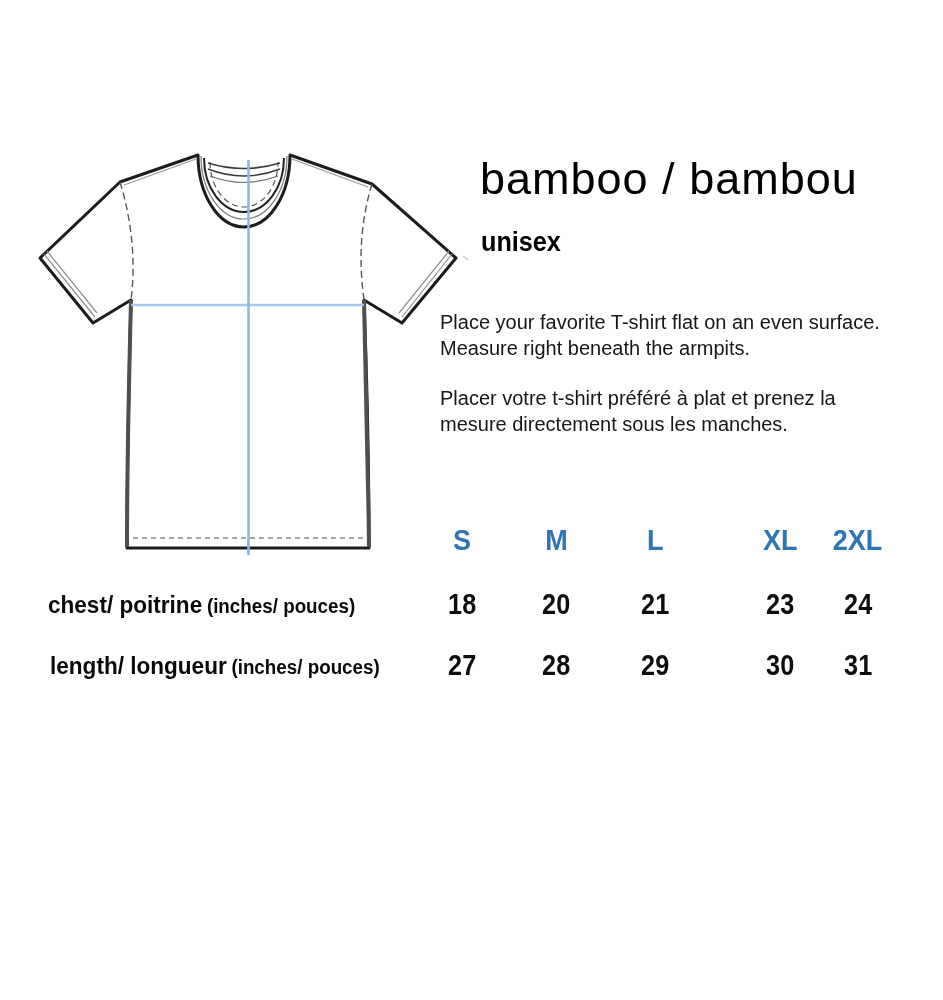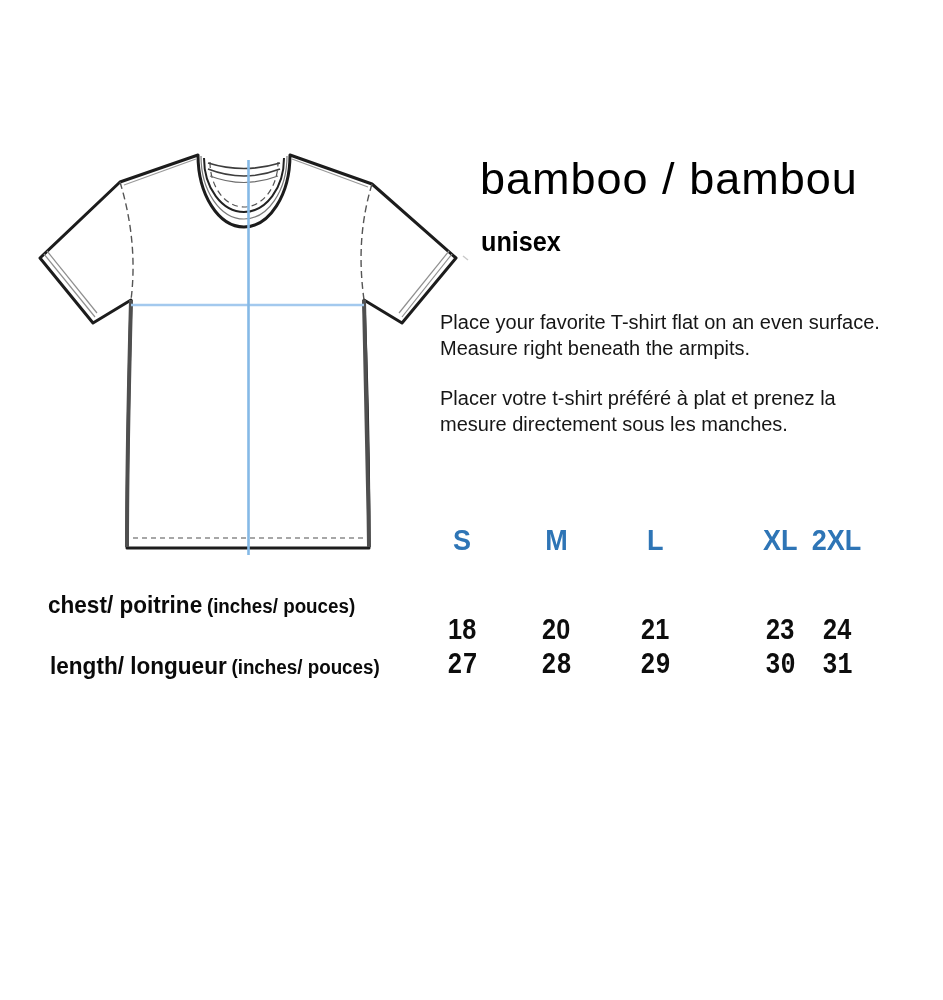--- a/index.html
+++ b/index.html
@@ -24,26 +24,26 @@
     white-space:pre-line; width:505px;
   }
   .para.en { top:309px; }
   .para.fr { top:385px; }
 
   .narrow { display:inline-block; transform:scaleX(0.9); transform-origin:center; }
 
   
   .cell { position:absolute; width:96px; text-align:center; white-space:nowrap; }
   .size-h { top:523px; font-size:30px; font-weight:700; color:#2e75b6; }
-  .rowv1 { top:588px;margin-top:25px; }
-  .rowv2 { top:649px;font-family:Liberation Mono, monospace; }
+  .rowv1 { top:588px; }
+  .rowv2 { top:649px; }
   .num { font-size:29px; font-weight:700; color:#0d0d0d; }
   .num .narrow { transform:scaleX(0.87); }
   .c1 { left:414px; } .c2 { left:508px; } .c3 { left:607px; }
-  .c4 { left:732px; } .c5 { left:789px; }
+  .c4 { left:732px; } .c5 { left:810px; }
 
   .rowlabel {
     font-weight:700; color:#0a0a0a; white-space:nowrap; font-size:24px;
     transform:scaleX(0.94); transform-origin:left center;
   }
   .rowlabel .unit { font-size:20px; margin-left:5px; }
   .rl1 { left:48px; top:591px; }
   .rl2 { left:50px; top:652px; }
 
   .diagram { left:0px; top:128px; width:480px; height:442px; }

